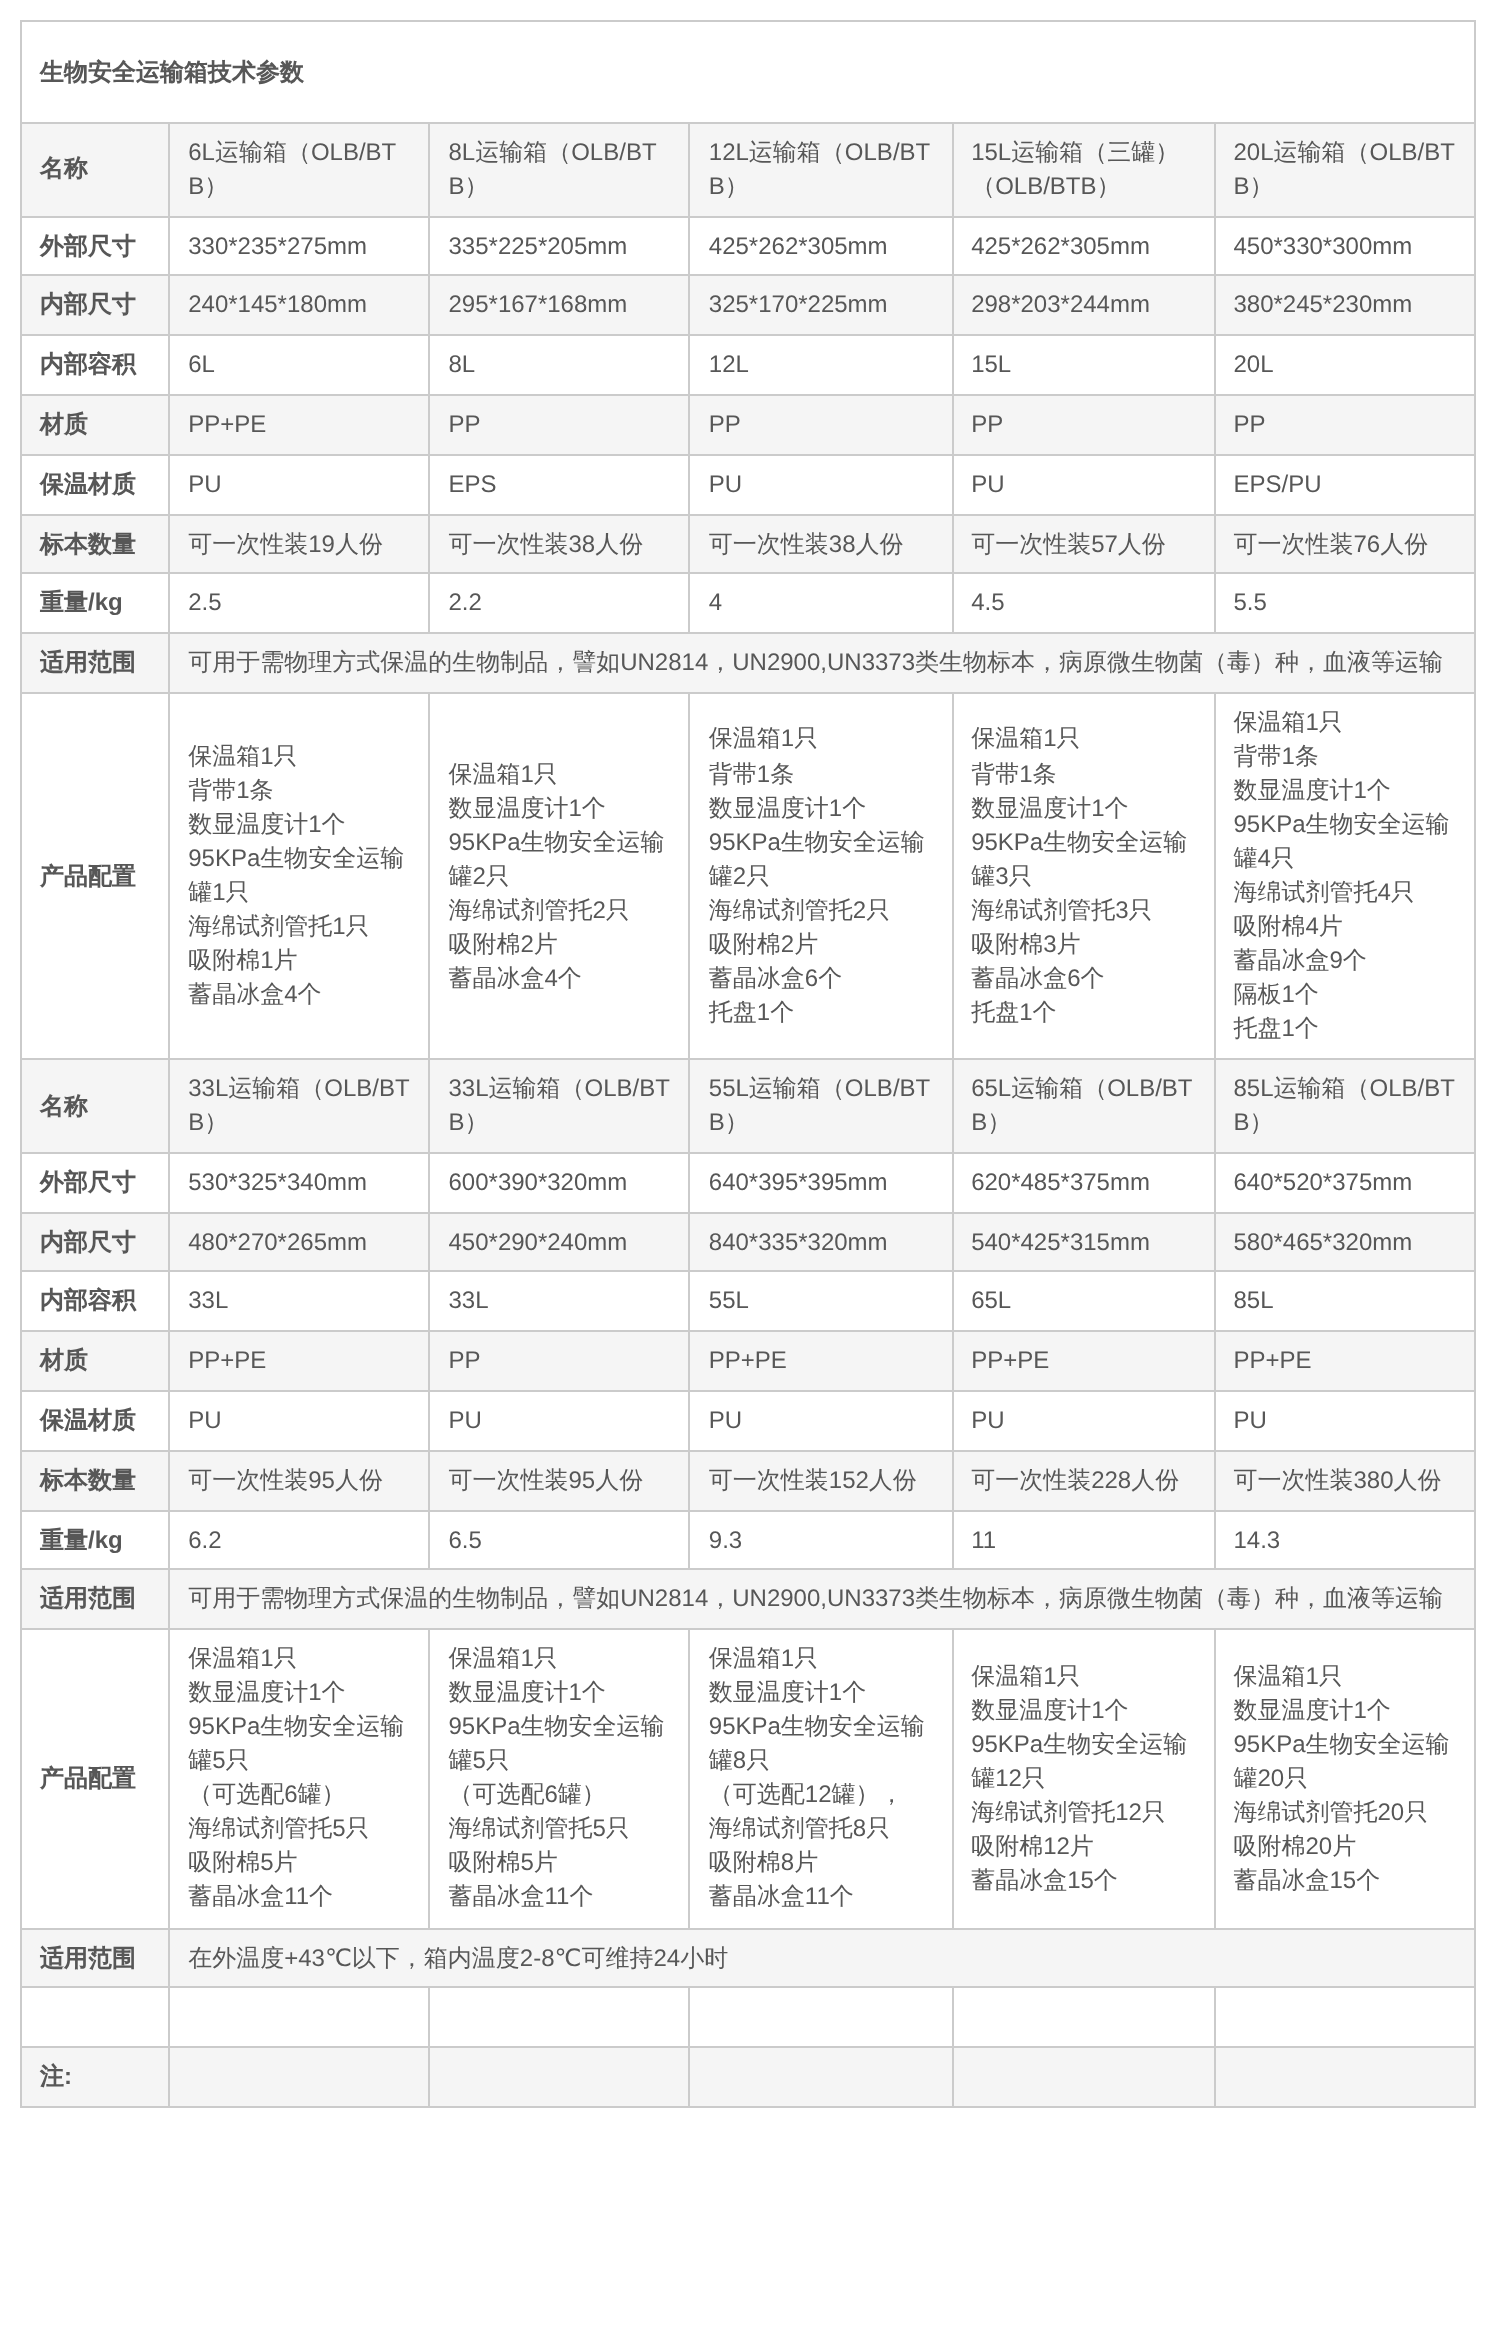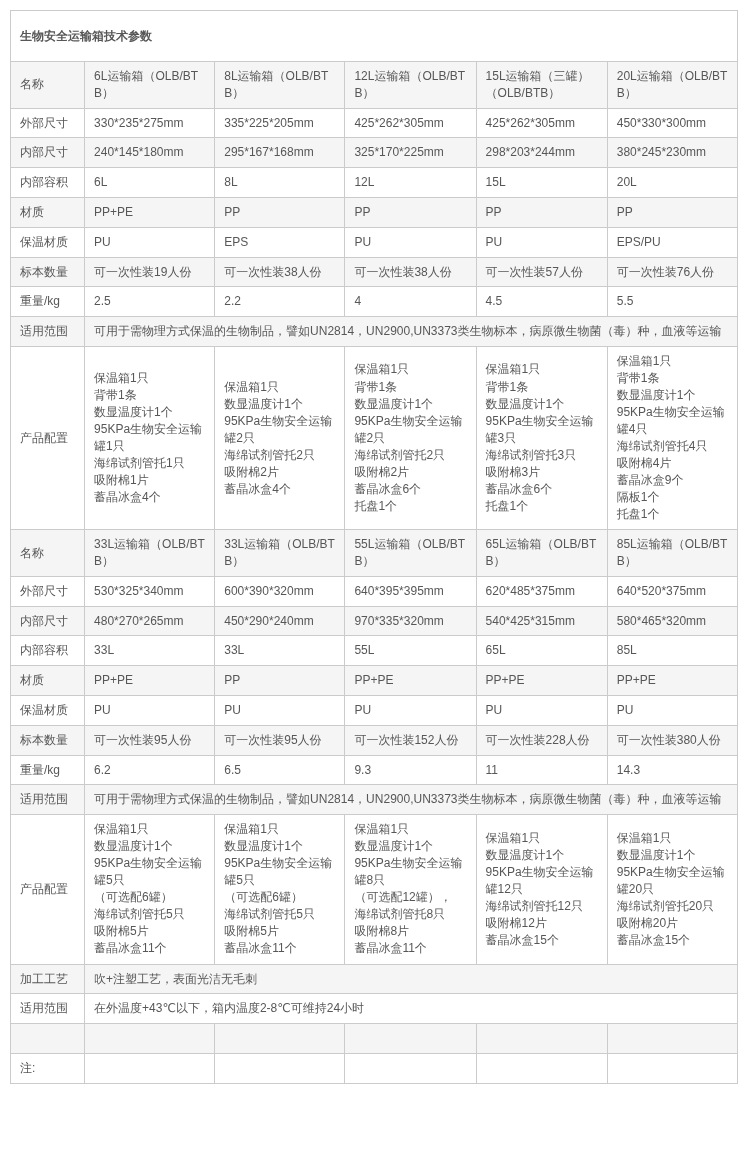--- a/index.html
+++ b/index.html
@@ -35,20 +35,21 @@
     background: #f5f5f5;
   }
   td.title-cell {
     height: 38px;
     vertical-align: top;
     padding-top: 7px;
     font-weight: bold;
   }
   td.label-cell {
     vertical-align: middle;
+    font-weight: bold;
   }
   td.list-cell {
     vertical-align: top;
   }
   td.value-cell:empty::before,
   td.label-cell:empty::before {
     content: "\00a0";
   }
   .config-line {
     line-height: 1.42;
@@ -203,21 +204,21 @@
           <td class="value-cell">530*325*340mm</td>
           <td class="value-cell">600*390*320mm</td>
           <td class="value-cell">640*395*395mm</td>
           <td class="value-cell">620*485*375mm</td>
           <td class="value-cell">640*520*375mm</td>
         </tr>
         <tr>
           <td class="label-cell">内部尺寸</td>
           <td class="value-cell">480*270*265mm</td>
           <td class="value-cell">450*290*240mm</td>
-          <td class="value-cell">970*335*320mm</td>
+          <td class="value-cell">840*335*320mm</td>
           <td class="value-cell">540*425*315mm</td>
           <td class="value-cell">580*465*320mm</td>
         </tr>
         <tr>
           <td class="label-cell">内部容积</td>
           <td class="value-cell">33L</td>
           <td class="value-cell">33L</td>
           <td class="value-cell">55L</td>
           <td class="value-cell">65L</td>
           <td class="value-cell">85L</td>
@@ -298,24 +299,20 @@
           <td class="value-cell list-cell">
             <div class="config-line">保温箱1只</div>
             <div class="config-line">数显温度计1个</div>
             <div class="config-line">95KPa生物安全运输罐20只</div>
             <div class="config-line">海绵试剂管托20只</div>
             <div class="config-line">吸附棉20片</div>
             <div class="config-line">蓄晶冰盒15个</div>
           </td>
         </tr>
         <tr>
-          <td class="label-cell">加工工艺</td>
-          <td colspan="5" class="value-cell span-cell">吹+注塑工艺，表面光洁无毛刺</td>
-        </tr>
-        <tr>
           <td class="label-cell">适用范围</td>
           <td colspan="5" class="value-cell span-cell">在外温度+43℃以下，箱内温度2-8℃可维持24小时</td>
         </tr>
         <tr>
           <td class="label-cell"></td>
           <td class="value-cell"></td>
           <td class="value-cell"></td>
           <td class="value-cell"></td>
           <td class="value-cell"></td>
           <td class="value-cell"></td>

